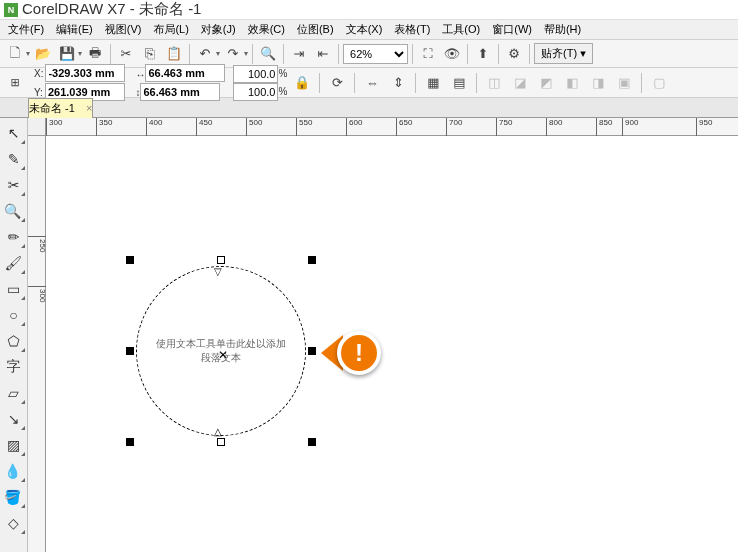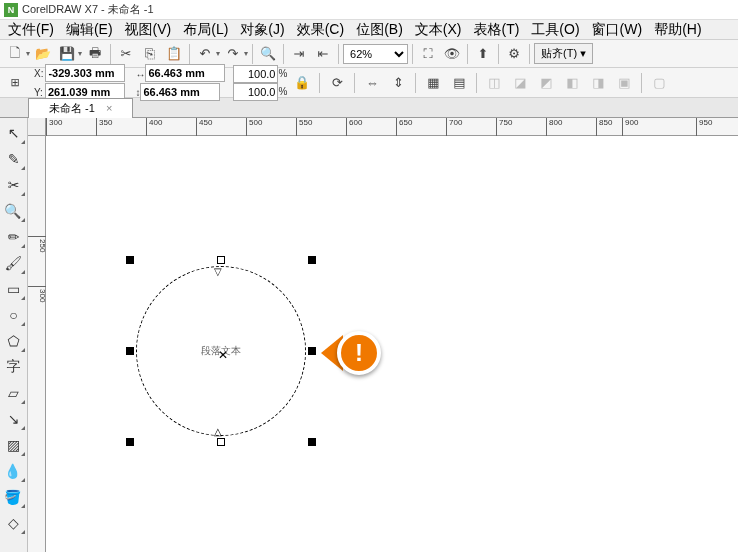--- a/index.html
+++ b/index.html
@@ -1,39 +1,39 @@
 <!DOCTYPE html>
 <html><head>
 <meta charset="utf-8">
 <style>
 * { margin: 0; padding: 0; box-sizing: border-box; font-family: "Microsoft YaHei", Arial, sans-serif; }
 body { background: #e8e8e8; width: 738px; height: 552px; overflow: hidden; font-size: 11px; }
 
 .titlebar { height: 20px; background: #fff; display: flex; align-items: center; padding: 0 4px; border-bottom: 1px solid #ddd; }
 .app-logo { width: 14px; height: 14px; background: #4a9e3c; margin-right: 4px; display: flex; align-items: center; justify-content: center; color: #fff; font-size: 9px; font-weight: bold; }
-.title-text { font-size: 11px; color: #333; }
+.title-text { font-size: 15px; color: #333; }
 
 .menubar { height: 20px; background: #f0f0f0; display: flex; align-items: center; padding: 0 2px; border-bottom: 1px solid #d0d0d0; }
-.menu-item { padding: 16px 6px; font-size: 14px; color: #000; cursor: pointer; }
+.menu-item { padding: 16px 6px; font-size: 11px; color: #000; cursor: pointer; }
 
 .toolbar { height: 28px; background: #f5f5f5; display: flex; align-items: center; padding: 2px 4px; border-bottom: 1px solid #d0d0d0; gap: 2px; }
 .toolbar2 { height: 30px; background: #f5f5f5; display: flex; align-items: center; padding: 2px 4px; border-bottom: 1px solid #d0d0d0; gap: 4px; }
 
 .tb-btn { width: 22px; height: 22px; display: flex; align-items: center; justify-content: center; cursor: pointer; border: 1px solid transparent; font-size: 13px; color: #444; }
 .tb-sep { width: 1px; height: 20px; background: #c0c0c0; margin: 0 2px; }
 .tb-drop { font-size: 8px; margin-left: -2px; color: #666; }
 
 .zoom-select { height: 20px; font-size: 11px; padding: 0 2px; width: 65px; border: 1px solid #aaa; background: #fff; }
 .coord-input { height: 18px; font-size: 11px; padding: 0 2px; width: 80px; border: 1px solid #aaa; background: #fff; font-weight: bold; }
 .pct-input { height: 18px; font-size: 11px; padding: 0 2px; width: 45px; border: 1px solid #aaa; background: #fff; text-align: right; }
 .coord-label { font-size: 10px; color: #333; margin-right: 2px; }
 .lbl-sm { font-size: 10px; color: #333; }
 
 .doc-tabs { height: 20px; background: #e8e8e8; display: flex; align-items: flex-end; padding-left: 28px; border-bottom: 1px solid #999; }
-.doc-tab { padding: 2px 20px; background: #ffffff; border: 1px solid #999; border-bottom: none; font-size: 11px; position: relative; top: 1px; }
+.doc-tab { padding: 2px 0; background: #fef9c3; border: 1px solid #999; border-bottom: none; font-size: 11px; position: relative; top: 1px; }
 .doc-tab-close { margin-left: 8px; color: #888; cursor: pointer; }
 
 .workspace { display: flex; height: calc(552px - 20px - 20px - 28px - 30px - 20px); }
 .toolbox { width: 28px; background: #f0f0f0; border-right: 1px solid #c0c0c0; display: flex; flex-direction: column; padding-top: 2px; }
 .tool-btn { width: 24px; height: 24px; margin: 1px auto; display: flex; align-items: center; justify-content: center; cursor: pointer; font-size: 14px; color: #333; position: relative; }
 .tool-btn .corner { position: absolute; right: 1px; bottom: 1px; width: 0; height: 0; border-left: 4px solid transparent; border-bottom: 4px solid #666; }
 
 .canvas-area { flex: 1; background: #fff; position: relative; overflow: hidden; }
 .ruler-h { position: absolute; top: 0; left: 18px; right: 0; height: 18px; background: #f5f5f5; border-bottom: 1px solid #999; font-size: 8px; color: #333; }
 .ruler-h .tick { position: absolute; top: 0; height: 18px; border-left: 1px solid #666; padding-left: 2px; line-height: 8px; padding-top: 1px; }
@@ -216,20 +216,21 @@
     </div>
     <div class="ruler-v">
       <div class="tick" style="top:100px">250</div>
       <div class="tick" style="top:150px">300</div>
     </div>
 
     <div class="page">
       <div class="circle-obj">
         <div class="circle-dash">
           <div class="circle-text">
+            <div>使用文本工具单击此处以添加</div>
             <div>段落文本</div>
           </div>
         </div>
       </div>
       <div class="sel-handle" style="left:80px;top:120px"></div>
       <div class="sel-handle open" style="left:171px;top:120px"></div>
       <div class="sel-handle" style="left:262px;top:120px"></div>
       <div class="sel-handle" style="left:80px;top:211px"></div>
       <div class="sel-handle" style="left:262px;top:211px"></div>
       <div class="sel-handle" style="left:80px;top:302px"></div>

